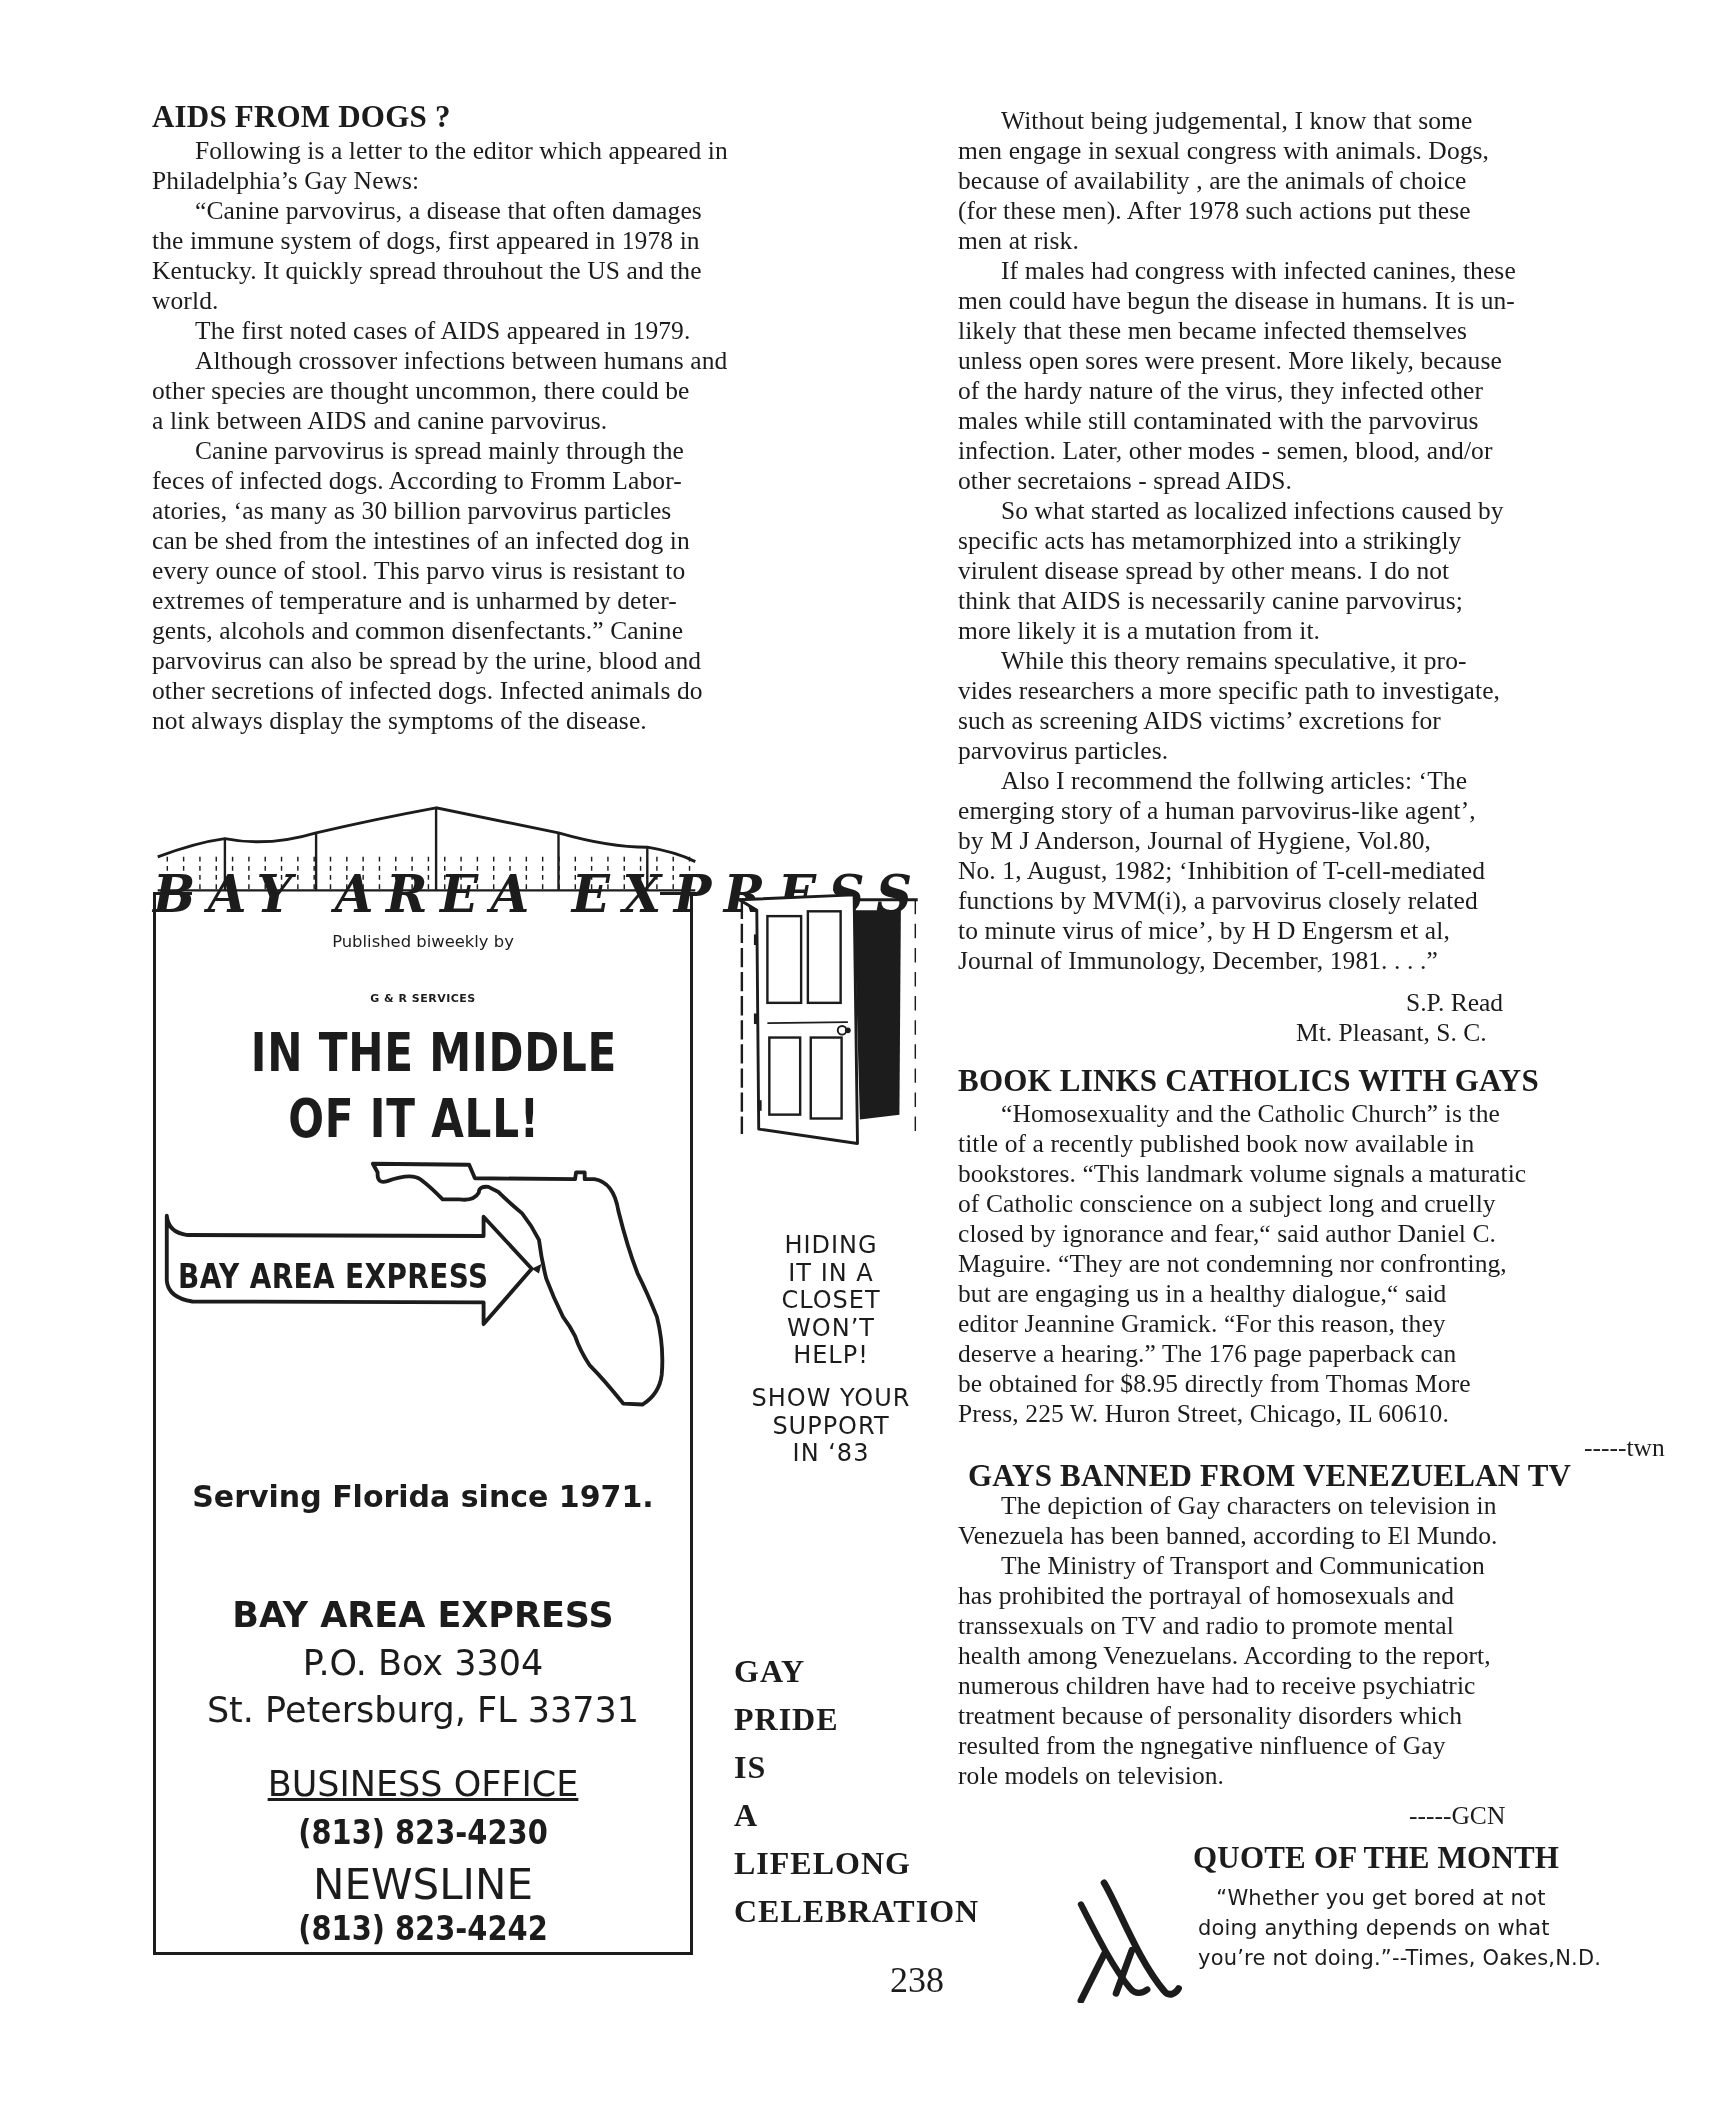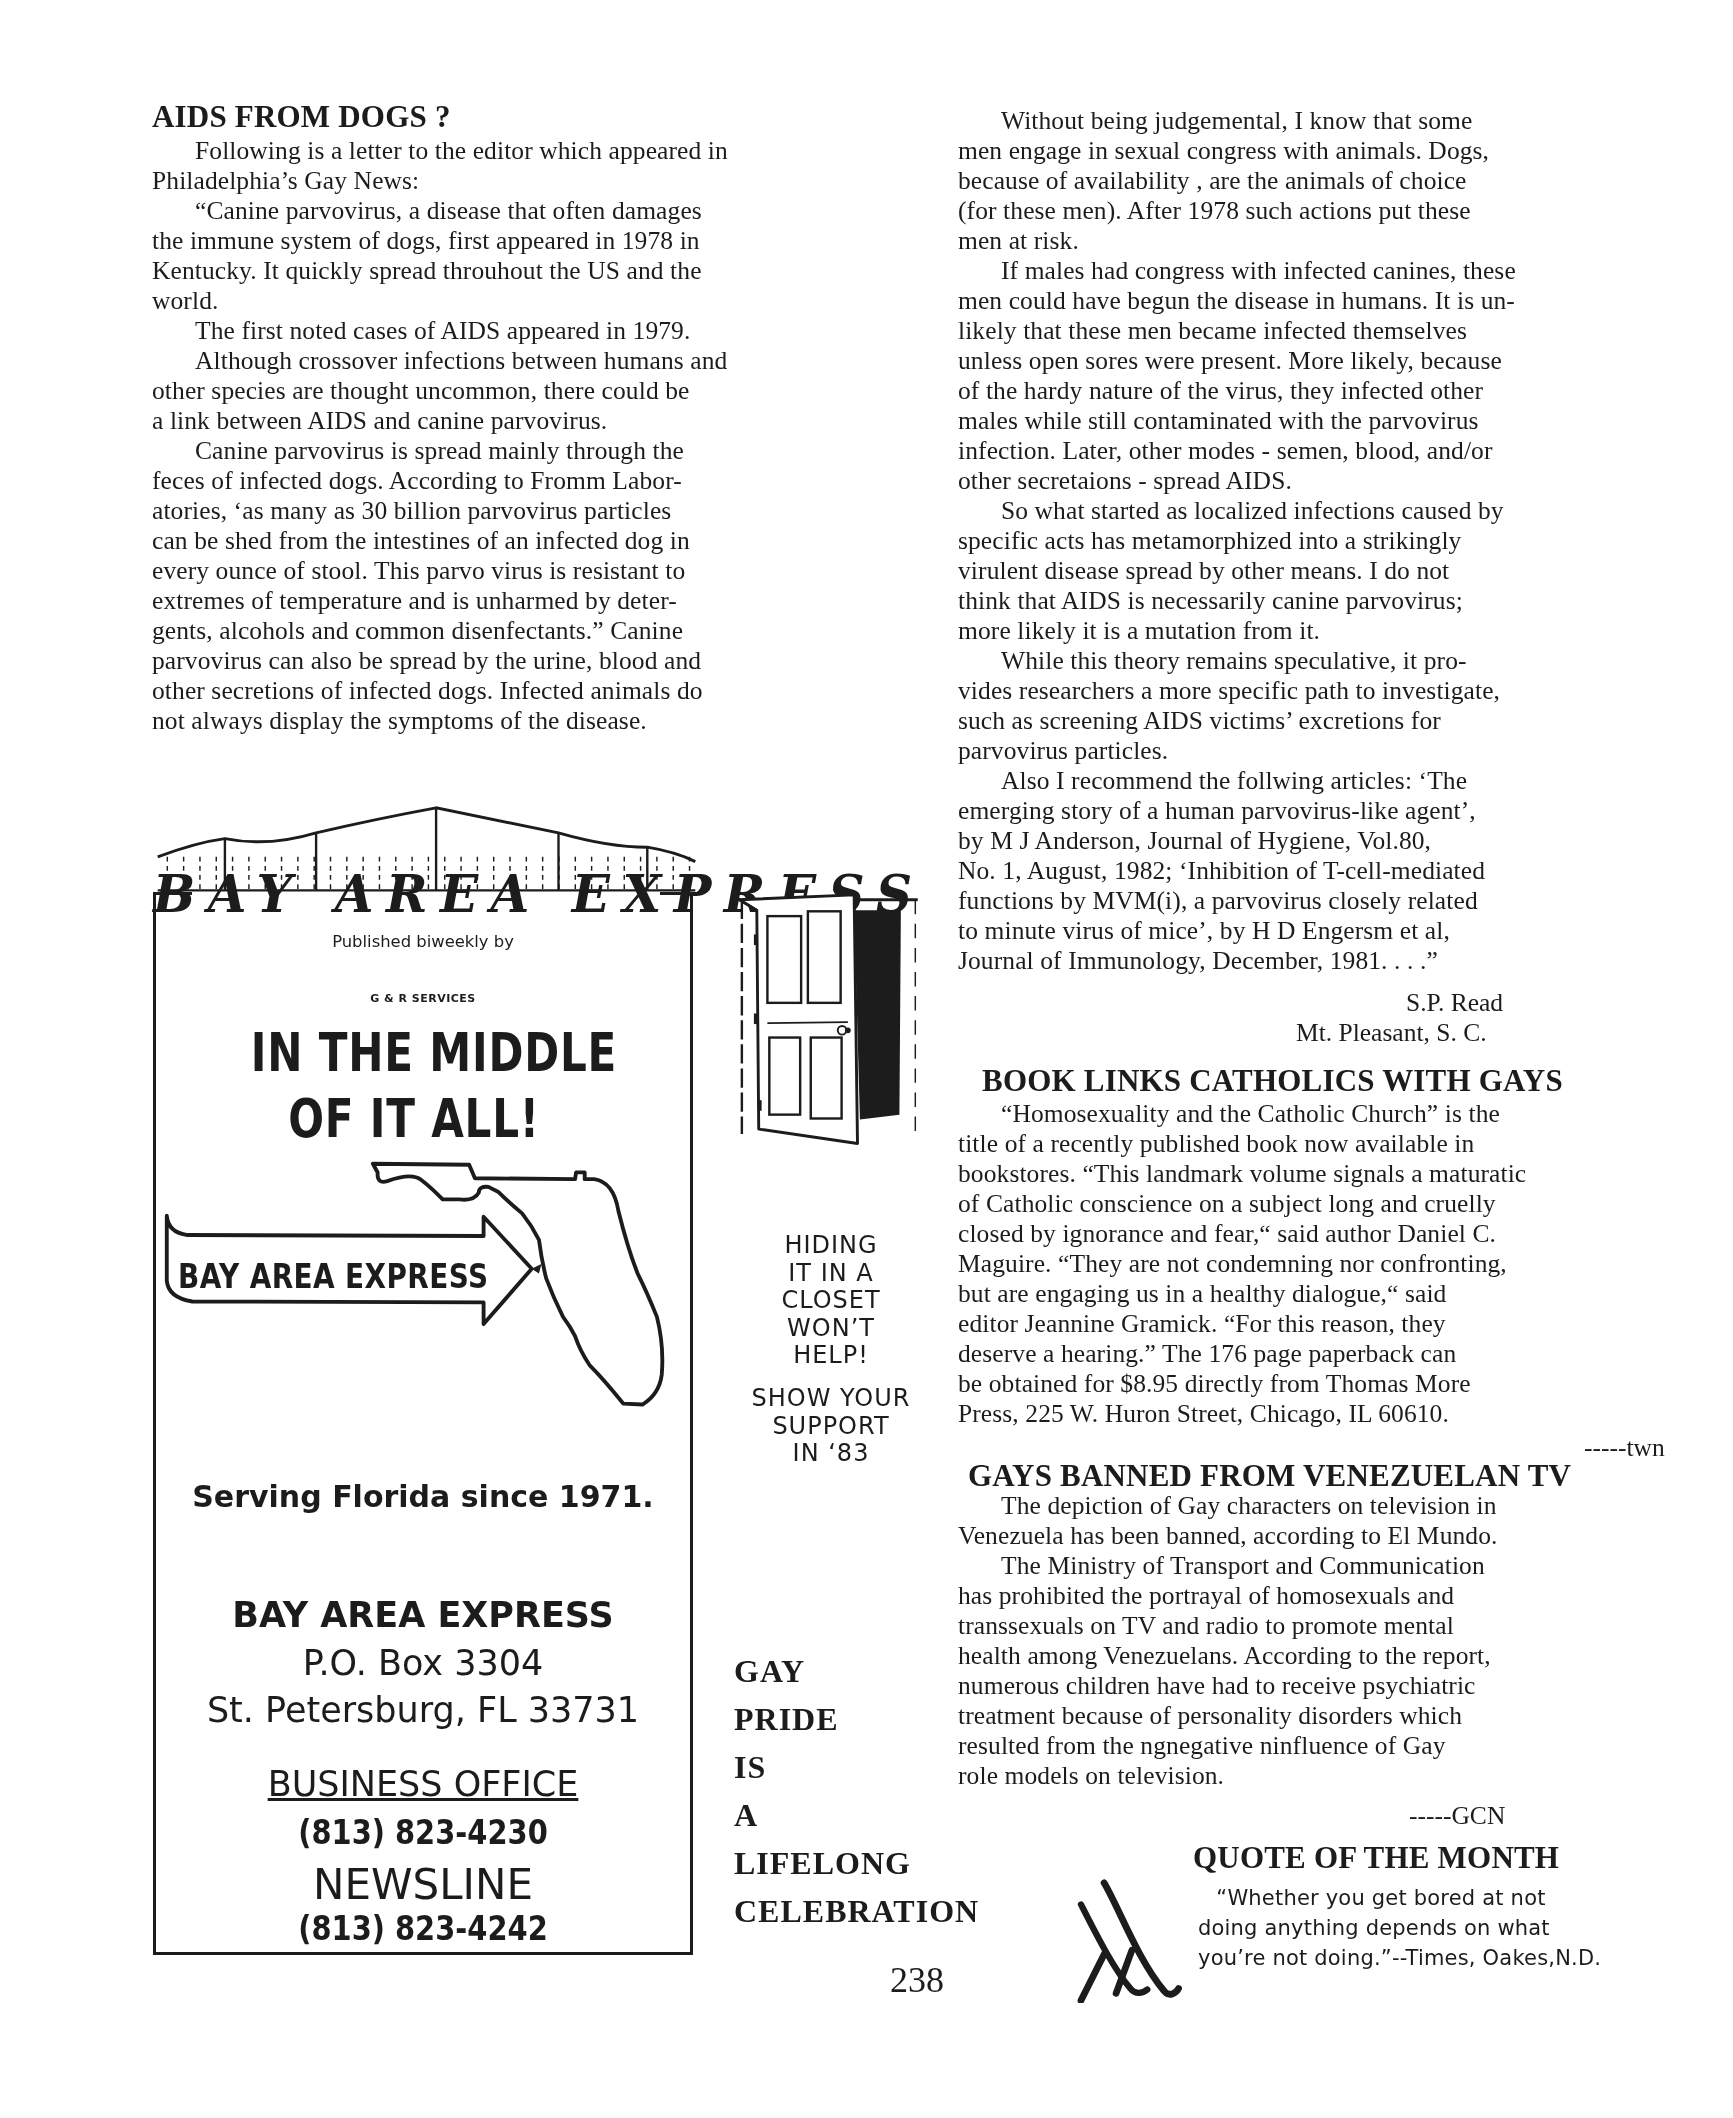--- a/index.html
+++ b/index.html
@@ -98,21 +98,21 @@
     <span class="line">emerging story of a human parvovirus-like agent’,</span>
     <span class="line">by M J Anderson, Journal of Hygiene, Vol.80,</span>
     <span class="line">No. 1, August, 1982; ‘Inhibition of T-cell-mediated</span>
     <span class="line">functions by MVM(i), a parvovirus closely related</span>
     <span class="line">to minute virus of mice’, by H D Engersm et al,</span>
     <span class="line">Journal of Immunology, December, 1981.  . . .”</span>
   </div>
 <div class="sig" style="left:1406px; top:988px;">S.P. Read</div>
 <div class="sig" style="left:1296px; top:1018px;">Mt. Pleasant, S. C.</div>
 
-<div class="abs head" style="left:958px; top:1064px;margin-left:24px;">BOOK LINKS CATHOLICS WITH GAYS</div>
+<div class="abs head" style="left:958px; top:1064px;">BOOK LINKS CATHOLICS WITH GAYS</div>
 <div class="col" style="left:958px; top:1099px;" id="book-body">
     <span class="line" style="padding-left: 43px;">“Homosexuality and the Catholic Church” is the</span>
     <span class="line">title of a recently published book now available in</span>
     <span class="line">bookstores. “This landmark volume signals a maturatic</span>
     <span class="line">of Catholic conscience on a subject long and cruelly</span>
     <span class="line">closed by ignorance and fear,“ said author Daniel C.</span>
     <span class="line">Maguire. “They are not condemning nor confronting,</span>
     <span class="line">but are engaging us in a healthy dialogue,“ said</span>
     <span class="line">editor Jeannine Gramick. “For this reason, they</span>
     <span class="line">deserve a hearing.” The 176 page paperback can</span>

